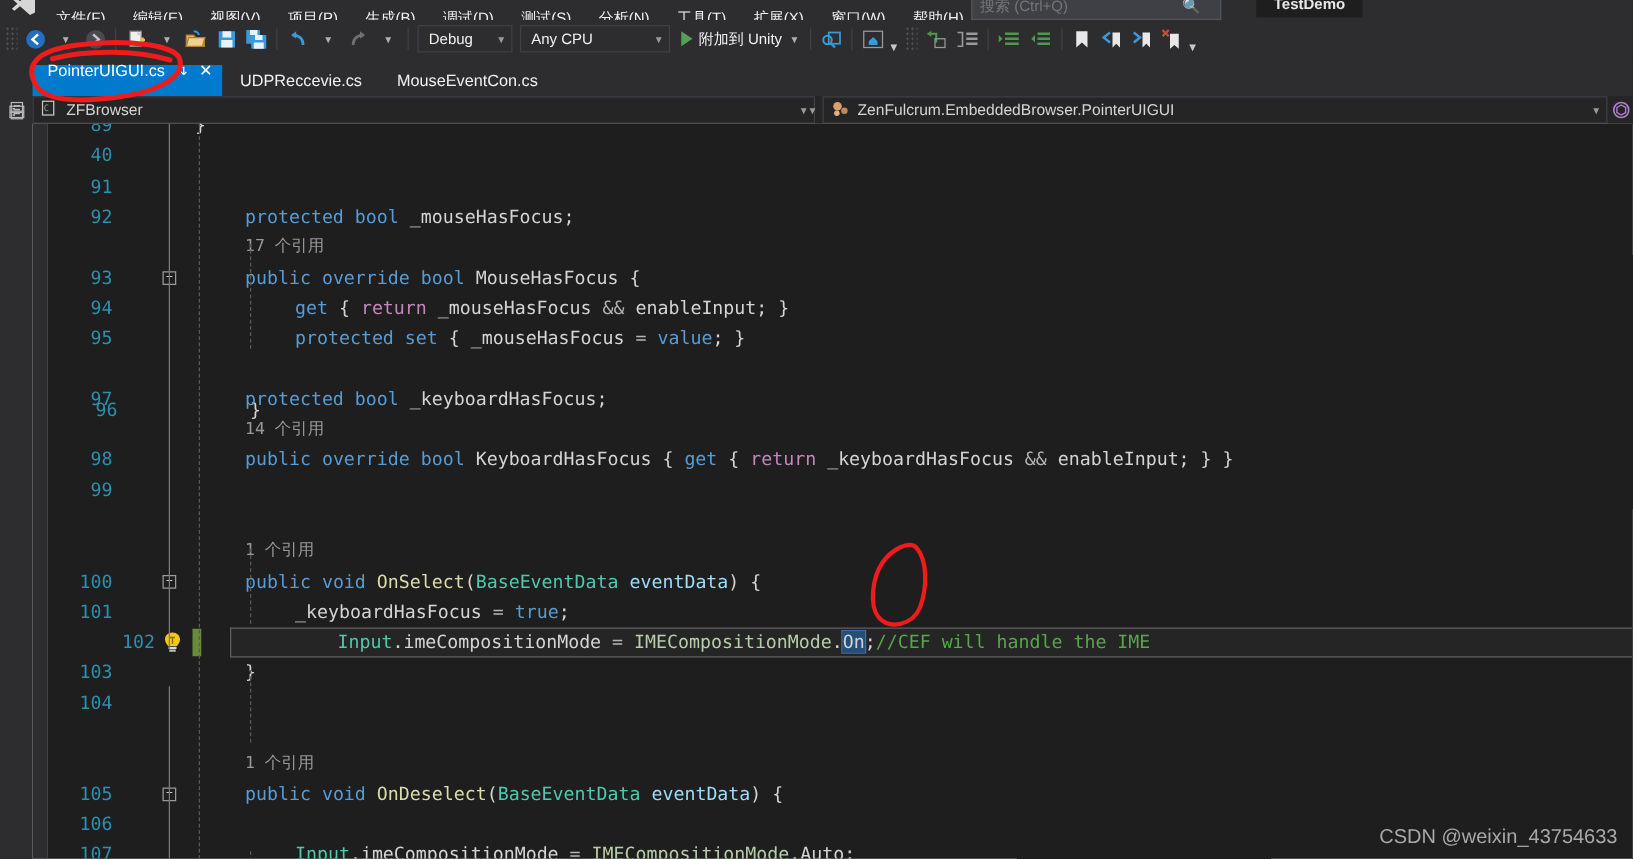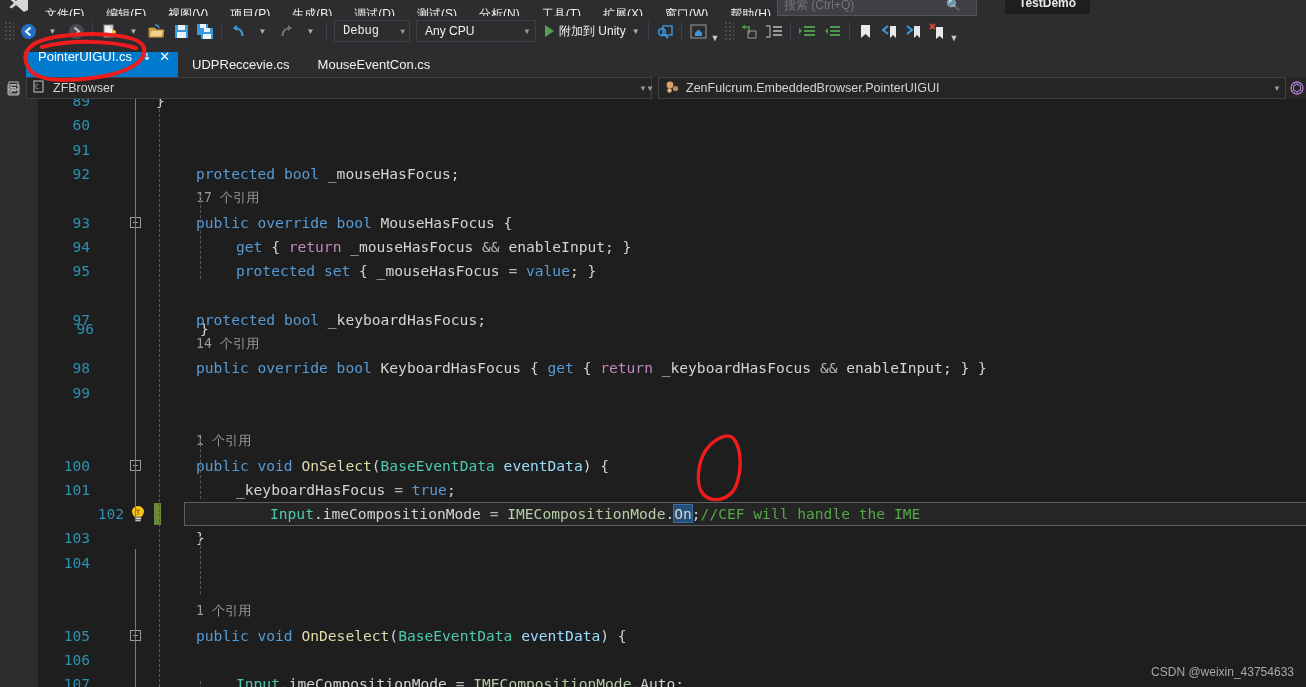--- a/index.html
+++ b/index.html
@@ -190,21 +190,21 @@
   .punct { color: #d4d4d4; }
   .op    { color: #b4b4b4; }
 
   
   .annot { position: absolute; left: 0; top: 0; width: 1306px; height: 687px;
            pointer-events: none; }
 
   
   .watermark {
     position: absolute; right: 12px; bottom: 8px;
-    color: #a8a8a8; font-size: 12px;
+    color: #a8a8a8; font-size: 16px;
     font-family: "Liberation Sans", sans-serif;
   }
 </style>
 </head>
 <body>
 
 <div id="app">
 
   <div class="menu-strip">
     <div class="vs-logo">
@@ -304,21 +304,21 @@
         <path d="M4.5 13 C4.5 7 9 5 13 5" stroke="#6f6f74" stroke-width="2.2" fill="none"></path>
         <path d="M10 2 L14 5 L10 8" fill="#6f6f74"></path>
       </svg>
     </div>
     <div class="tb-btn">
       <span class="caret">▼</span>
     </div>
 
     <div class="tb-sep"></div>
 
-    <div class="combo" style="width:76px;font-family:Liberation Mono, monospace;">
+    <div class="combo" style="width:76px;">
       <span class="lbl">Debug</span>
       <span class="cc">▼</span>
     </div>
     <div class="combo" style="width:120px;">
       <span class="lbl">Any CPU</span>
       <span class="cc">▼</span>
     </div>
 
     <div class="run-btn">
       <span class="run-tri"></span>
@@ -474,21 +474,21 @@
     <svg width="14" height="14" viewBox="0 0 14 14">
       <circle cx="7" cy="7" r="6" fill="none" stroke="#b07fd0" stroke-width="1.3"></circle>
       <path d="M3.5 5 L7 3 L10.5 5 v4 L7 11 L3.5 9 Z" fill="none" stroke="#b07fd0" stroke-width="1.1"></path>
     </svg>
   </div>
 
   <div class="editor">
     <div class="ed-left-bar"></div>
     <div class="code-area" id="code-area">
         <div class="row" style="position: absolute; left: 0px; top: -10px; width: 1268px;"><div class="lnum">89</div><div class="code" style="left: 118px;"><span class="punct">}</span></div></div>
-        <div class="row" style="position: absolute; left: 0px; top: 14.3px; width: 1268px;"><div class="lnum">60</div><div class="code" style="left: 118px;"></div></div>
+        <div class="row" style="position: absolute; left: 0px; top: 14.3px; width: 1268px;"><div class="lnum">40</div><div class="code" style="left: 118px;"></div></div>
         <div class="row" style="position: absolute; left: 0px; top: 38.6px; width: 1087px;"><div class="lnum">91</div><div class="code" style="left: 118px;"></div></div>
         <div class="row" style="position: absolute; left: 0px; top: 62.9px; width: 1268px;"><div class="lnum">92</div><div class="code" style="left: 158px;"><span class="kw">protected</span><span class="id"> </span><span class="kw">bool</span><span class="id"> _mouseHasFocus;</span></div></div>
         <div class="row" style="position: absolute; left: 0px; top: 87.2px; width: 1268px;"><div class="code codelens" style="left: 158px;">17 个引用</div></div>
         <div class="row" style="position: absolute; left: 0px; top: 111.5px; width: 1268px;"><div class="lnum">93</div><div class="fold">−</div><div class="code" style="left: 158px;"><span class="kw">public</span><span class="id"> </span><span class="kw">override</span><span class="id"> </span><span class="kw">bool</span><span class="id"> MouseHasFocus </span><span class="punct">{</span></div></div>
         <div class="row" style="position: absolute; left: 0px; top: 135.8px; width: 1268px;"><div class="lnum">94</div><div class="code" style="left: 198px;"><span class="kw">get</span><span class="punct"> { </span><span class="kw2">return</span><span class="id"> _mouseHasFocus </span><span class="op">&amp;&amp;</span><span class="id"> enableInput; }</span></div></div>
         <div class="row" style="position: absolute; left: 0px; top: 160.1px; width: 1268px;"><div class="lnum">95</div><div class="code" style="left: 198px;"><span class="kw">protected</span><span class="id"> </span><span class="kw">set</span><span class="id"> { _mouseHasFocus </span><span class="op">=</span><span class="id"> </span><span class="kw">value</span><span class="id">; }</span></div></div>
         <div class="row" style="position: absolute; left: 4px; top: 184.4px; width: 1268px; margin-top: 34px;"><div class="lnum">96</div><div class="code" style="left: 158px;"><span class="punct">}</span></div></div>
         <div class="row" style="position: absolute; left: 0px; top: 208.7px; width: 1268px;"><div class="lnum">97</div><div class="code" style="left: 158px;"><span class="kw">protected</span><span class="id"> </span><span class="kw">bool</span><span class="id"> _keyboardHasFocus;</span></div></div>
         <div class="row" style="position: absolute; left: 0px; top: 233px; width: 1268px;"><div class="code codelens" style="left: 158px;">14 个引用</div></div>
         <div class="row" style="position: absolute; left: 0px; top: 257.3px; width: 1268px;"><div class="lnum">98</div><div class="code" style="left: 158px;"><span class="kw">public</span><span class="id"> </span><span class="kw">override</span><span class="id"> </span><span class="kw">bool</span><span class="id"> KeyboardHasFocus { </span><span class="kw">get</span><span class="punct"> { </span><span class="kw2">return</span><span class="id"> _keyboardHasFocus </span><span class="op">&amp;&amp;</span><span class="id"> enableInput; } }</span></div></div>

